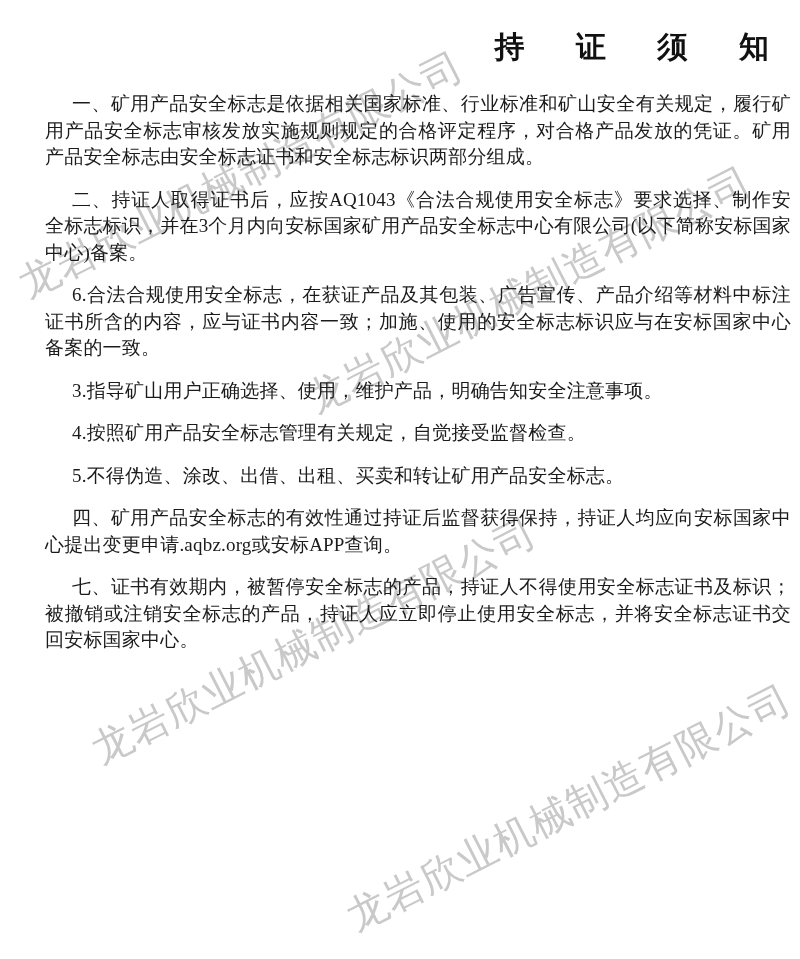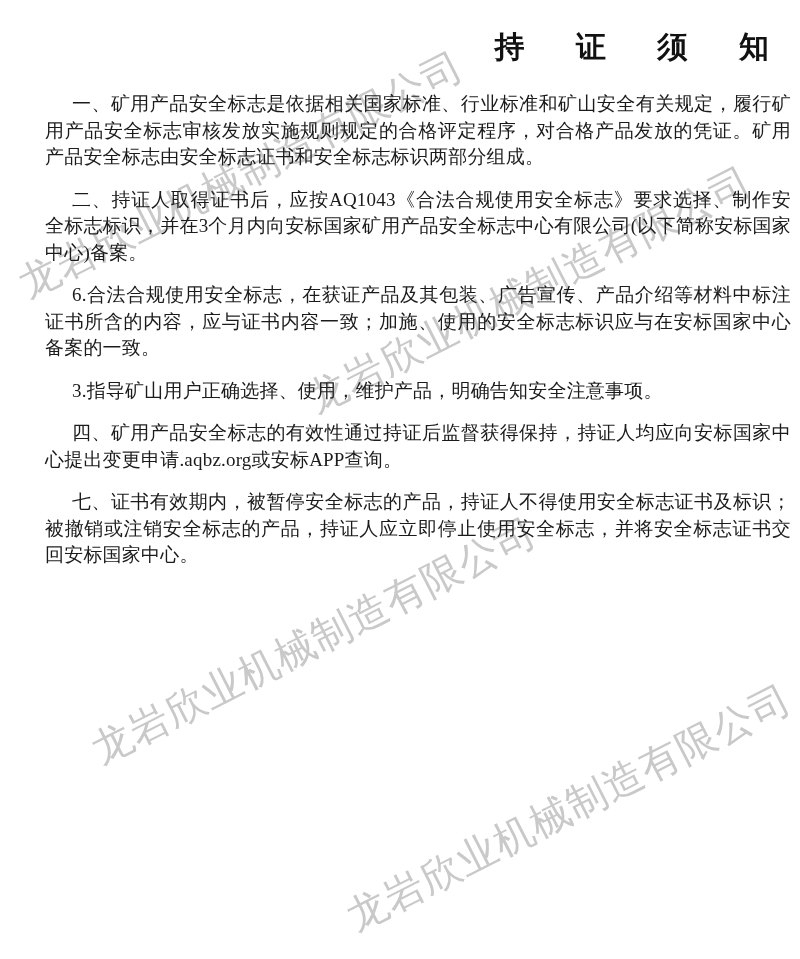--- a/index.html
+++ b/index.html
@@ -80,18 +80,20 @@
   <div class="watermark wm-d">龙岩欣业机械制造有限公司</div>
 
   <div class="content">
     <h1 class="title">持 证 须 知</h1>
 
     <div class="body-text">
       <p class="para">一、矿用产品安全标志是依据相关国家标准、行业标准和矿山安全有关规定，履行矿用产品安全标志审核发放实施规则规定的合格评定程序，对合格产品发放的凭证。矿用产品安全标志由安全标志证书和安全标志标识两部分组成。</p>
       <p class="para">二、持证人取得证书后，应按AQ1043《合法合规使用安全标志》要求选择、制作安全标志标识，并在3个月内向安标国家矿用产品安全标志中心有限公司(以下简称安标国家中心)备案。</p>
       <p class="para">6.合法合规使用安全标志，在获证产品及其包装、广告宣传、产品介绍等材料中标注证书所含的内容，应与证书内容一致；加施、使用的安全标志标识应与在安标国家中心备案的一致。</p>
       <p class="para">3.指导矿山用户正确选择、使用，维护产品，明确告知安全注意事项。</p>
+      <p class="para">4.按照矿用产品安全标志管理有关规定，自觉接受监督检查。</p>
+      <p class="para">5.不得伪造、涂改、出借、出租、买卖和转让矿用产品安全标志。</p>
       <p class="para">四、矿用产品安全标志的有效性通过持证后监督获得保持，持证人均应向安标国家中心提出变更申请.aqbz.org或安标APP查询。</p>
       <p class="para">七、证书有效期内，被暂停安全标志的产品，持证人不得使用安全标志证书及标识；被撤销或注销安全标志的产品，持证人应立即停止使用安全标志，并将安全标志证书交回安标国家中心。</p>
     </div>
   </div>
 
 </div>
 
 </body></html>

